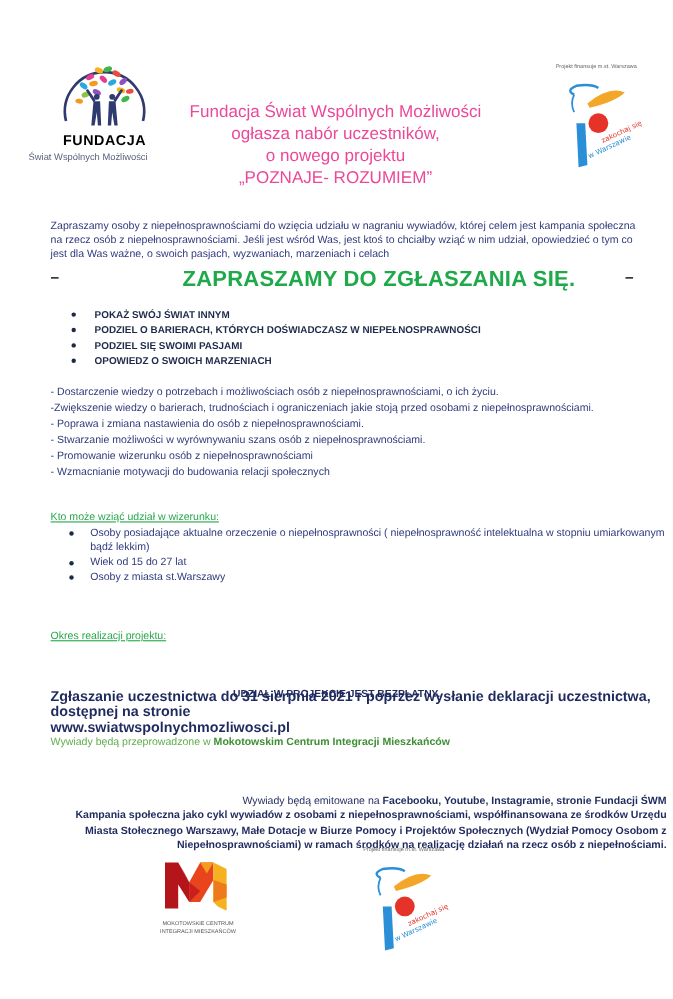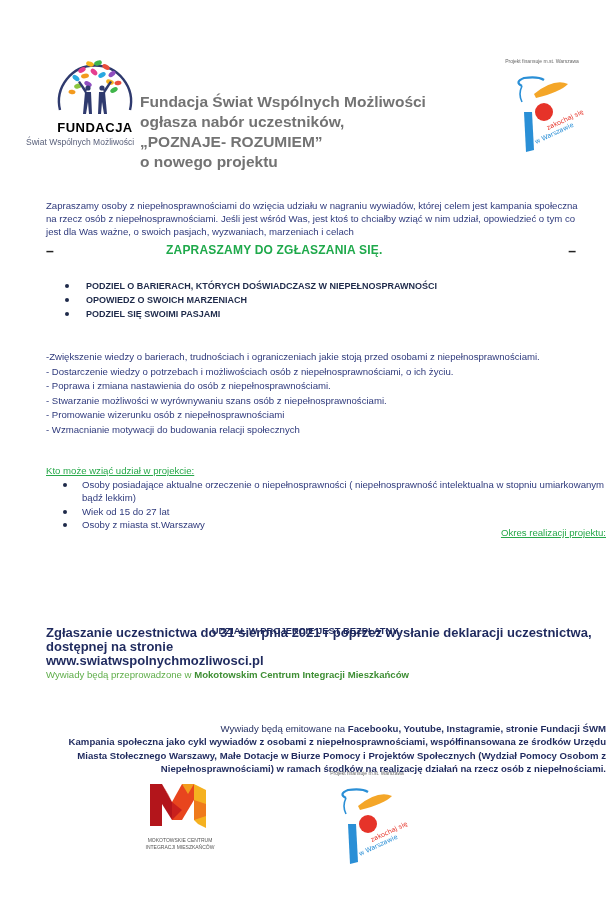--- a/index.html
+++ b/index.html
@@ -16,49 +16,49 @@
     #logo-left .org-name { position: absolute; left: 0; width: 110px; top: 80px; text-align: center;
       font-weight: bold; font-size: 13px; color: #000000; letter-spacing: 0.5px; }
     #logo-left .org-sub { position: absolute; left: -14px; width: 140px; top: 97px; text-align: left;
       font-size: 8.5px; color: #59607a; }
 
     #logo-right { left: 500px; top: 58px; width: 90px; height: 100px; }
     #logo-right .caption { position: absolute; left: -8px; width: 100px; top: 0; text-align: center;
       font-size: 5px; color: #666; }
 
     
-    #title-block { left: 140px; top: 92px; width: 330px; 
-      font-weight: bold; font-size: 15.5px; line-height: 20px; color: #737373; }
+    #title-block { left: 140px; top: 92px; width: 330px; text-align: center;
+      font-weight: normal; font-size: 15.5px; line-height: 20px; color: #ec4899; }
     #title-block div { white-space: nowrap; }
 
     
     #intro { left: 46px; top: 199px; width: 540px; font-size: 9.6px; line-height: 13.2px; color: #2f3a7c; }
     #call { left: 46px; top: 243px; width: 540px; height: 20px; }
     #call .dash-l { position: absolute; left: 0; top: 0; font-weight: bold; font-size: 14px; color: #222; }
     #call .dash-r { position: absolute; right: 10px; top: 0; font-weight: bold; font-size: 14px; color: #222; }
-    #call .cta { position: absolute; left: 120px; top: 0; font-weight: bold; font-size: 12px; color: #1fa94b; letter-spacing: 0.2px; }
+    #call .cta { position: absolute; left: 120px; top: 0; font-weight: bold; font-size: 20px; color: #1fa94b; letter-spacing: 0.2px; }
 
     
     #caps-list { left: 60px; top: 279px; margin: 0; padding: 0; list-style: none;
       font-weight: bold; font-size: 9px; line-height: 14px; color: #1e2a4a; }
     #caps-list li { position: relative; padding-left: 26px; white-space: nowrap; }
     #caps-list li .dot { position: absolute; left: 5px; top: 5px; width: 4px; height: 4px; border-radius: 50%; background: #1e2a4a; }
 
     
     .section-h { font-size: 9.6px; color: #27a84a; text-decoration: underline; }
     #goals { left: 46px; top: 350px; width: 560px; font-size: 9.6px; line-height: 14.6px; color: #2f3a7c; }
     #goals div { white-space: nowrap; }
 
     #who { left: 46px; top: 464px; width: 560px; font-size: 9.6px; line-height: 13.6px; color: #2f3a7c; }
     #who ul, #period ul { margin: 0; padding: 0; list-style: none; }
     #who li, #period li { position: relative; padding-left: 36px; }
     #who li .dot, #period li .dot { position: absolute; left: 17px; top: 5px; width: 4px; height: 4px; border-radius: 50%; background: #1e2a4a; }
     #period li .dot { background: #9b2bd0; }
 
-    #period { left: 46px; top: 526px; width: 560px; font-size: 9.6px; line-height: 13.6px; color: #2f3a7c; text-align: right; }
+    #period { left: 46px; top: 572px; width: 560px; font-size: 9.6px; line-height: 13.6px; color: #2f3a7c; }
 
     #free { left: 0; width: 612px; top: 598px; text-align: center; font-weight: bold; font-size: 9.4px; color: #1f2a5e; margin-top: 27px; }
 
     #register { left: 46px; top: 626px; width: 560px; font-weight: bold; font-size: 13px; line-height: 14px; color: #1f2a5e; }
 
     #venue { left: 46px; top: 669px; width: 560px; font-size: 9.6px; color: #5fae4a; }
     #venue b { color: #3e8e34; text-align: center; }
 
     #broadcast { left: 46px; top: 722px; width: 560px; font-size: 9.6px; line-height: 13.4px; color: #1f2a5e; text-align: right; }
     #broadcast b { font-weight: bold; }
@@ -114,49 +114,50 @@
     <circle cx="40" cy="44" r="9" fill="#e63329"></circle>
     <path d="M20 44 L28 44 L30 82 L22 84 Z" fill="#2a8fd6"></path>
     <text x="44" y="62" font-size="6.5" fill="#e63329" font-family="DejaVu Sans, sans-serif" transform="rotate(-25 44 62)">zakochaj się</text>
     <text x="32" y="76" font-size="6.5" fill="#2a8fd6" font-family="DejaVu Sans, sans-serif" transform="rotate(-25 32 76)">w Warszawie</text>
   </svg>
 </div>
 
 <div id="title-block" class="abs">
   <div>Fundacja Świat Wspólnych Możliwości</div>
   <div>ogłasza nabór uczestników,</div>
+  <div>o nowego projektu</div>
   <div>„POZNAJE- ROZUMIEM”</div>
-  <div>o nowego projektu</div>
 </div>
 
 <div id="intro" class="abs">Zapraszamy osoby z niepełnosprawnościami do wzięcia udziału w nagraniu wywiadów, której celem jest kampania społeczna na rzecz osób z niepełnosprawnościami.  Jeśli jest wśród Was, jest ktoś to chciałby wziąć w nim udział, opowiedzieć o  tym co jest dla Was ważne, o swoich pasjach, wyzwaniach, marzeniach i celach</div>
 
 <div id="call" class="abs">
   <span class="dash-l">–</span>
   <span class="cta">ZAPRASZAMY DO ZGŁASZANIA SIĘ.</span>
   <span class="dash-r">–</span>
 </div>
 
 <ul id="caps-list" class="abs">
+  <li><span class="dot"></span><span>POKAŻ SWÓJ ŚWIAT INNYM</span></li>
   <li><span class="dot"></span><span>PODZIEL O BARIERACH, KTÓRYCH DOŚWIADCZASZ W NIEPEŁNOSPRAWNOŚCI</span></li>
+  <li><span class="dot"></span><span>PODZIEL SIĘ  SWOIMI PASJAMI</span></li>
   <li><span class="dot"></span><span>OPOWIEDZ O SWOICH MARZENIACH</span></li>
-  <li><span class="dot"></span><span>PODZIEL SIĘ  SWOIMI PASJAMI</span></li>
 </ul>
 
 <div id="goals" class="abs">
+  <div>- Dostarczenie wiedzy o potrzebach i możliwościach osób z niepełnosprawnościami, o ich życiu.</div>
   <div>-Zwiększenie wiedzy o barierach, trudnościach i ograniczeniach jakie stoją przed osobami z niepełnosprawnościami.</div>
-  <div>- Dostarczenie wiedzy o potrzebach i możliwościach osób z niepełnosprawnościami, o ich życiu.</div>
   <div>- Poprawa i zmiana nastawienia do osób z niepełnosprawnościami.</div>
   <div>- Stwarzanie możliwości w wyrównywaniu szans osób z niepełnosprawnościami.</div>
   <div>- Promowanie wizerunku osób z niepełnosprawnościami</div>
   <div>- Wzmacnianie motywacji do  budowania relacji społecznych</div>
 </div>
 
 <div id="who" class="abs">
-  <div class="section-h">Kto może wziąć udział w projekcie:</div>
+  <div class="section-h">Kto może wziąć udział w wizerunku:</div>
   <ul>
     <li><span class="dot"></span><span>Osoby posiadające aktualne orzeczenie o niepełnosprawności ( niepełnosprawność intelektualna w stopniu umiarkowanym bądź lekkim)</span></li>
     <li><span class="dot"></span><span>Wiek od 15 do 27 lat</span></li>
     <li><span class="dot"></span><span>Osoby z miasta st.Warszawy</span></li>
   </ul>
 </div>
 
 <div id="period" class="abs">
   <div class="section-h">Okres realizacji projektu:</div>
 </div>

